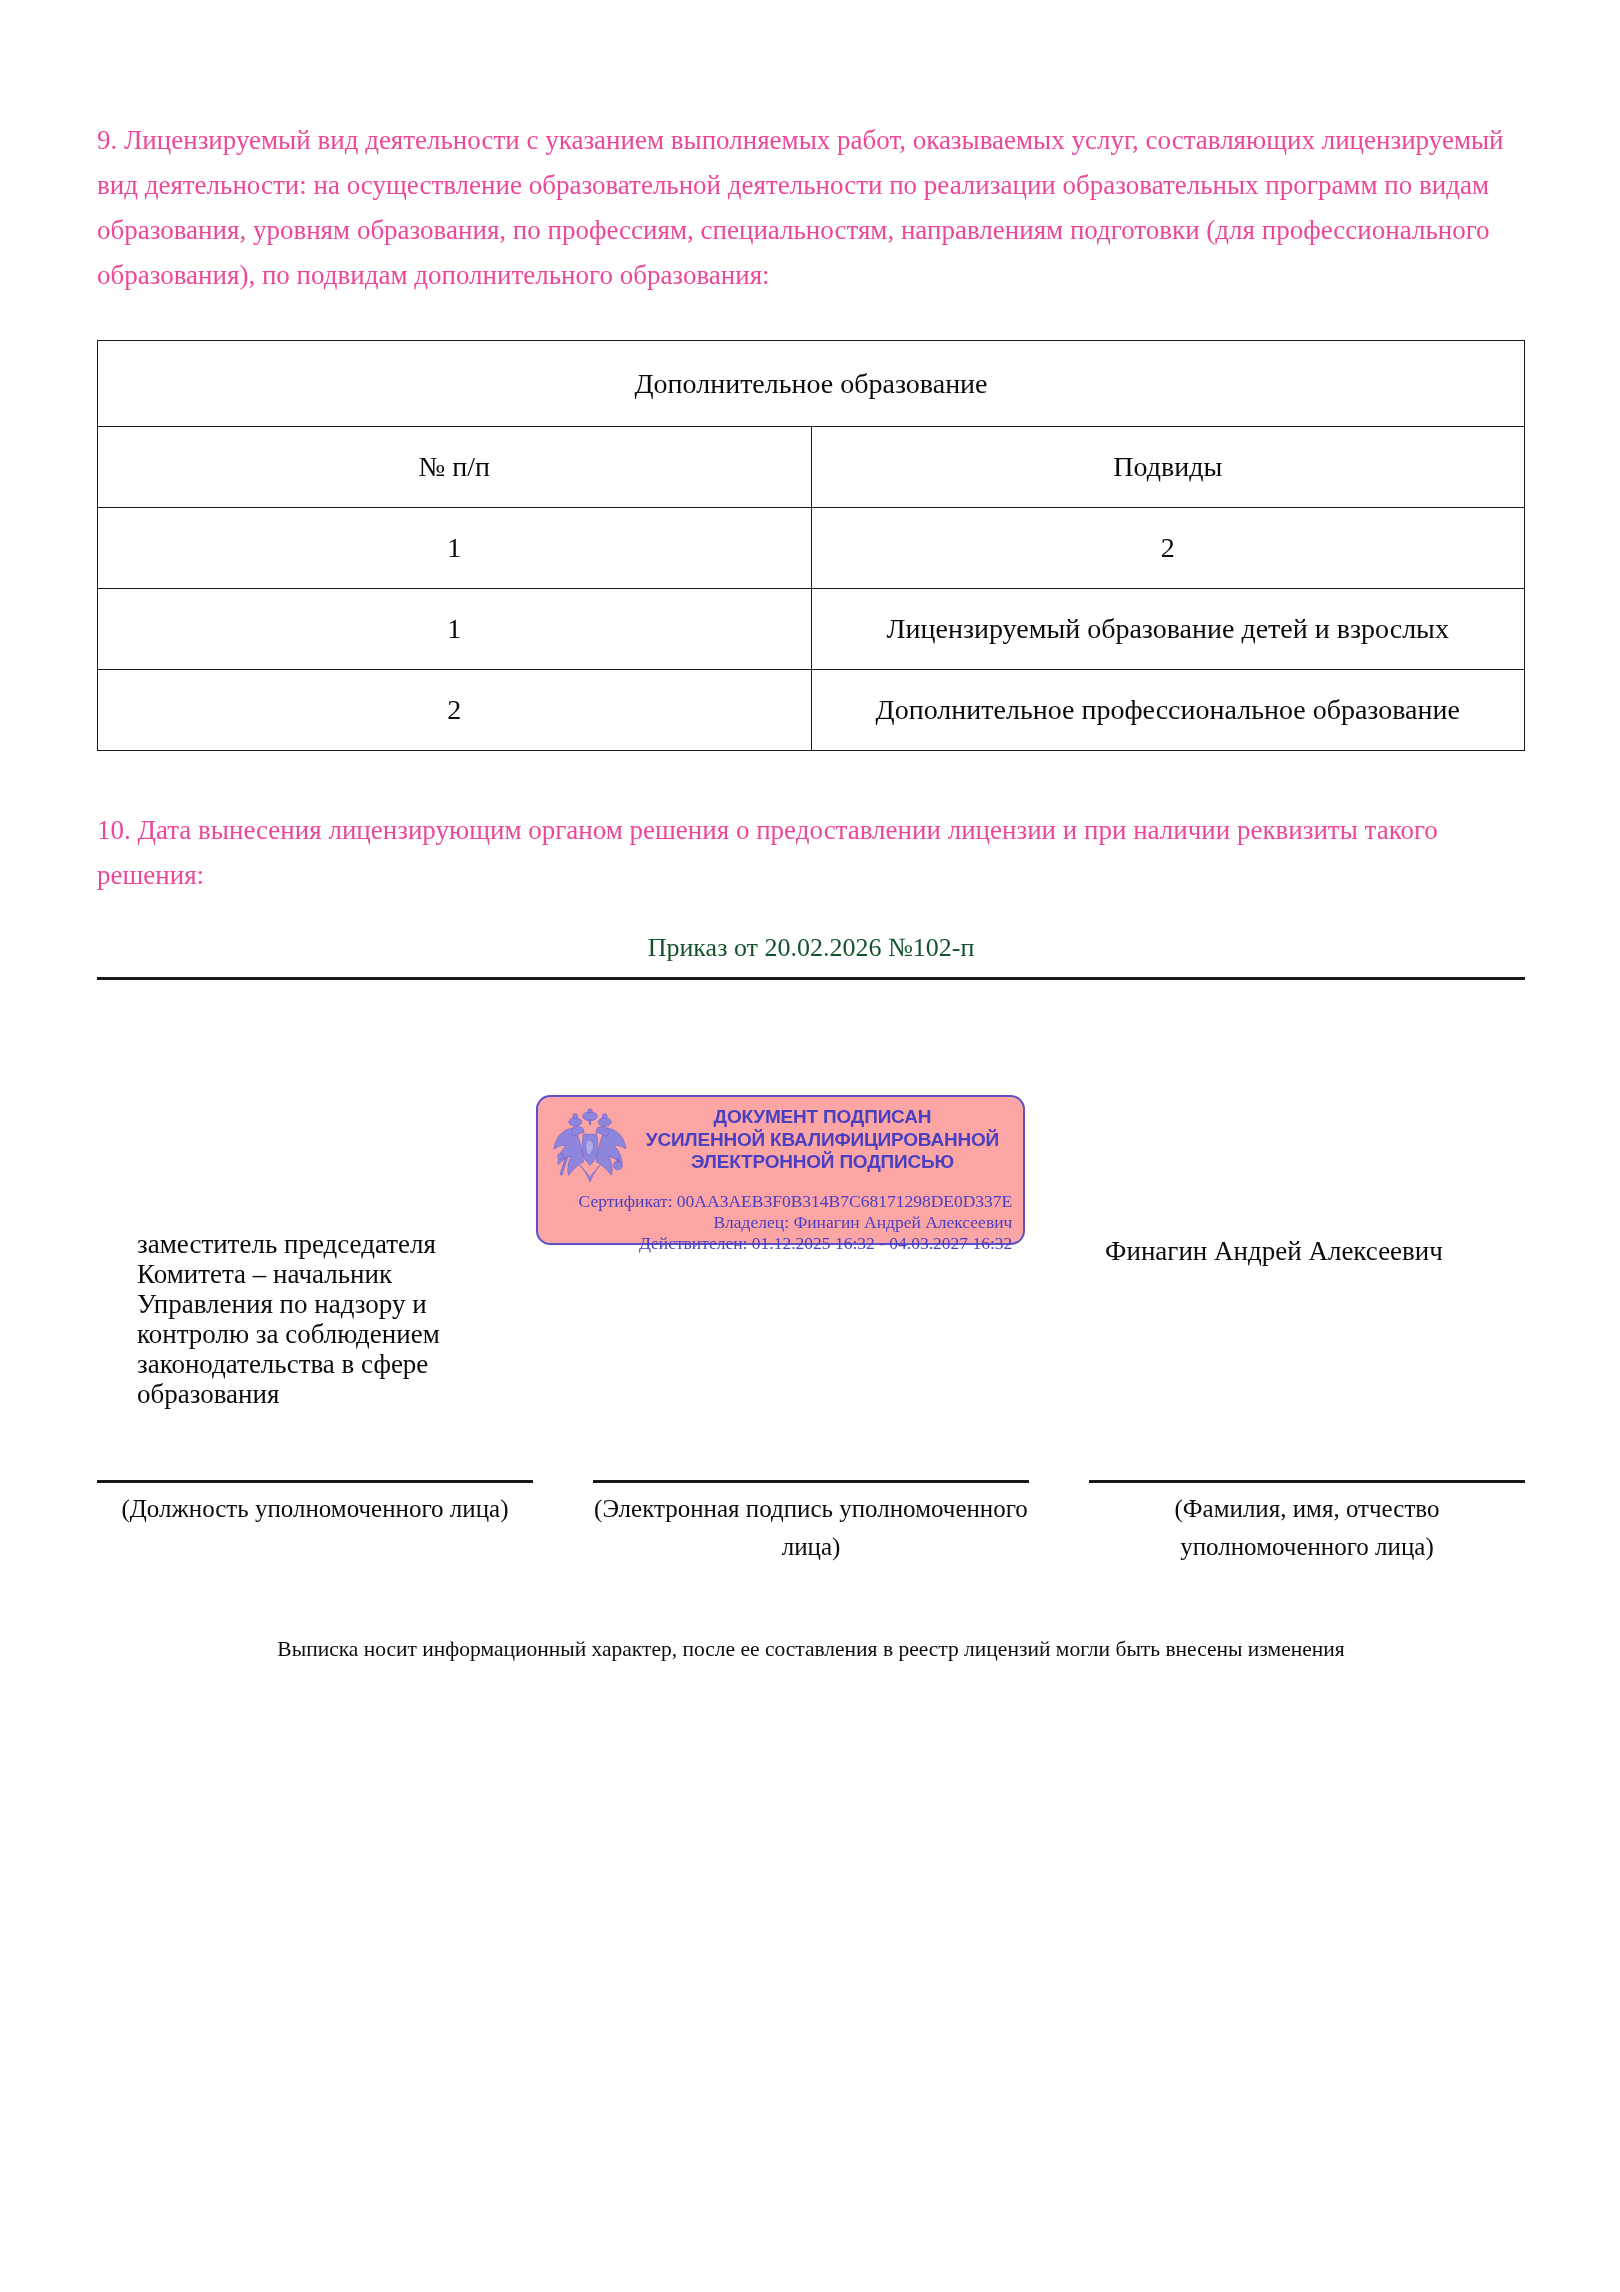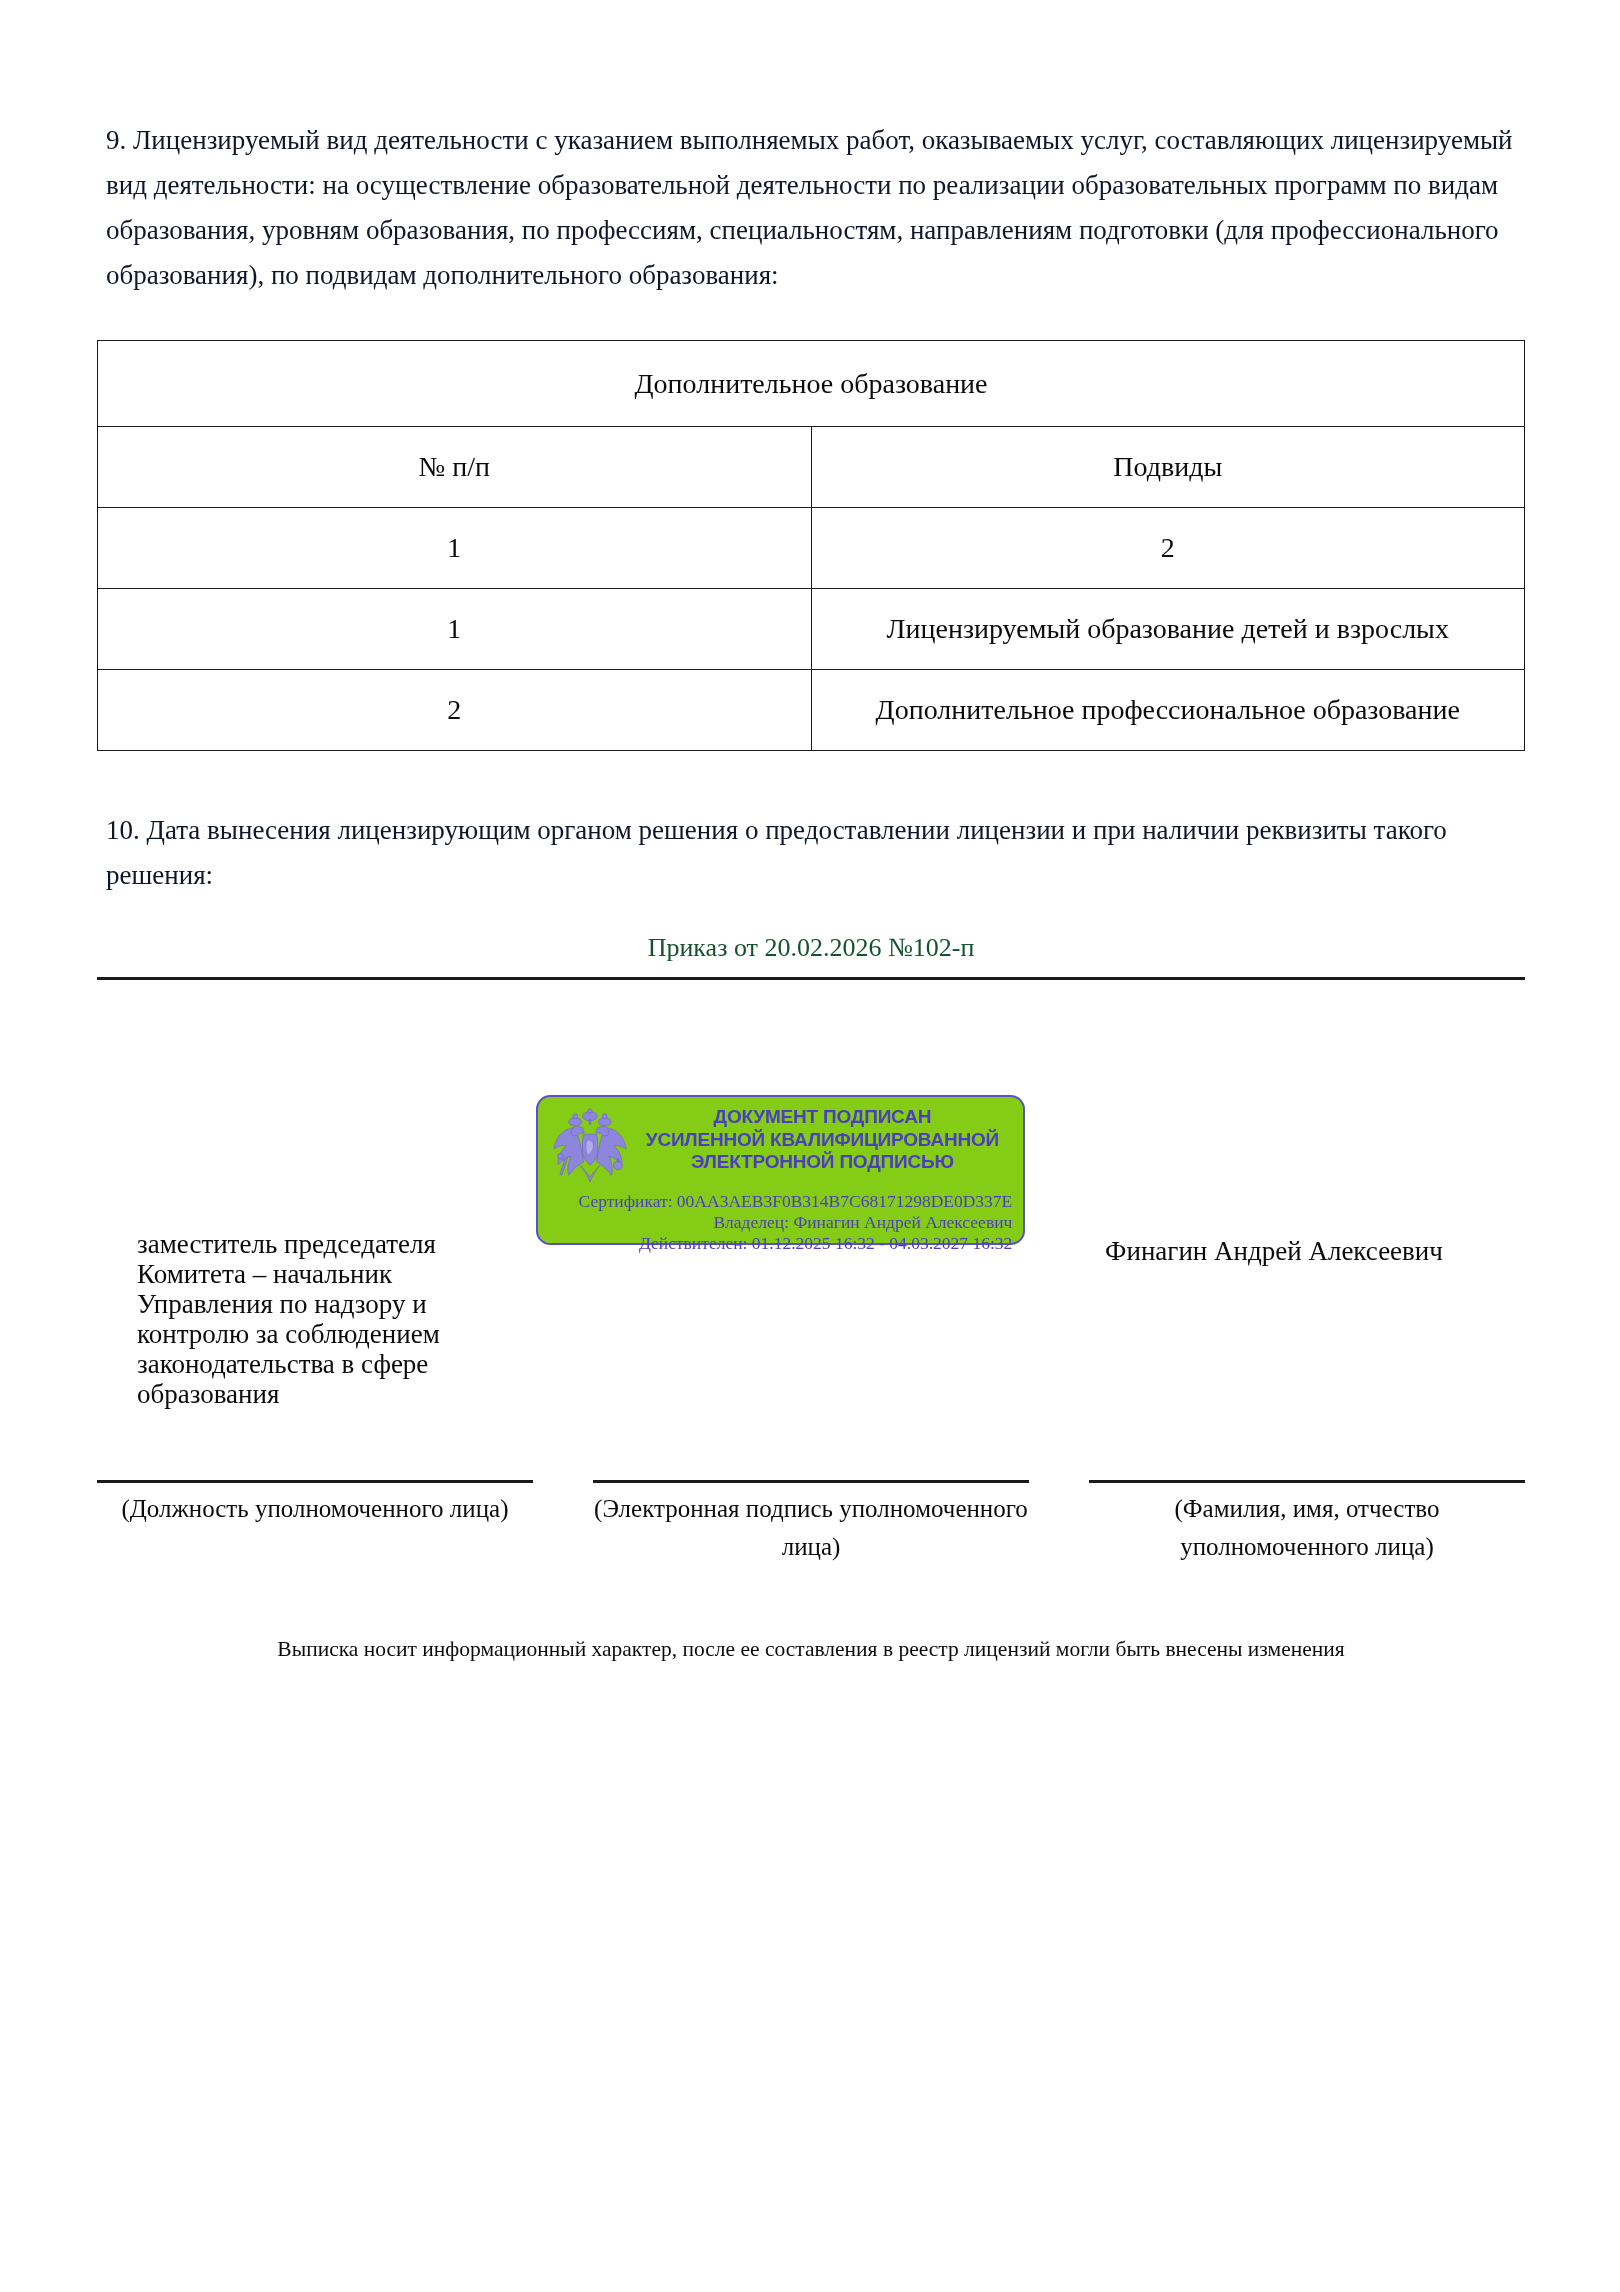--- a/index.html
+++ b/index.html
@@ -24,22 +24,21 @@
     left: 97px;
     top: 0;
     width: 1428px;
   }
 
   
   .para {
     font-size: 27px;
     line-height: 45px;
     text-align: left;
-    color: #0f172a;
-    margin-left: 9px;
+    color: #ec4899;
   }
   #para9 {
     margin-top: 118px;
   }
 
   
   .subtypes-table {
     margin-top: 42px;
     width: 1428px;
     border-collapse: collapse;
@@ -88,21 +87,21 @@
 
   
   .stamp {
     position: absolute;
     left: 439px;
     top: 115px;
     width: 489px;
     height: 150px;
     border: 2.7px solid #5b50c8;
     border-radius: 14.3px;
-    background: #84cc16;
+    background: #fca5a5;
     box-sizing: border-box;
     padding: 9px 10.7px 5.4px 10.7px;
   }
   .stamp-top {
     display: flex;
     align-items: flex-start;
   }
   .emblem {
     width: 82px;
     height: 82px;

